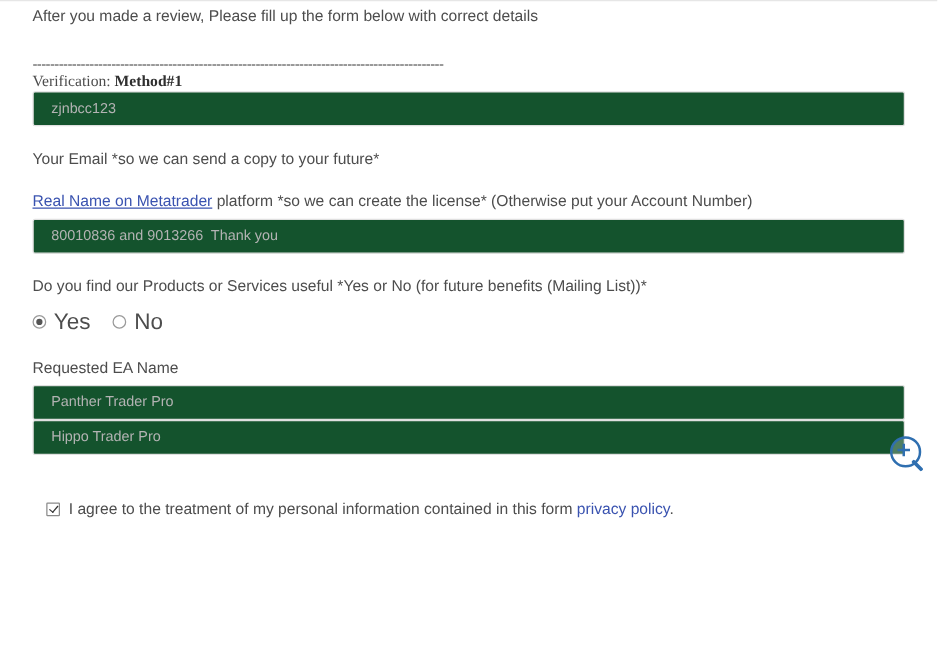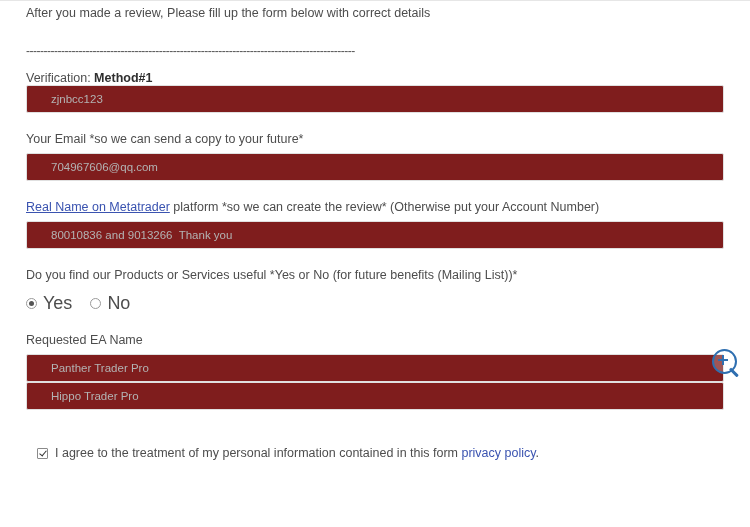--- a/index.html
+++ b/index.html
@@ -47,21 +47,21 @@
     color: #555;
     letter-spacing: -0.5px;
     margin-top: 22px;
     white-space: nowrap;
     overflow: hidden;
     font-family: "Liberation Sans", sans-serif;
   }
   .verification-line {
     font-size: 12.5px;
     color: #4d4d4d;
-    margin-top: 13px;
+    font-family: Liberation Serif, serif;
   }
   .verification-line b {
     color: #2f2f2f;
     font-weight: bold;
   }
   .field-label {
     font-size: 12.5px;
     color: #4d4d4d;
     margin-top: 18px;
     margin-bottom: 6px;
@@ -71,22 +71,22 @@
     color: #3a53b0;
     text-decoration: underline;
   }
   .text-input {
     display: block;
     box-sizing: border-box;
     width: 100%;
     height: 28px;
     border: 1px solid #e0e0e0;
     border-radius: 2px;
-    background: #7f1d1d;
-    padding: 0 24px;
+    background: #14532d;
+    padding: 0 14px;
     font-size: 11.5px;
     color: #9a9a9a;
     font-family: "Liberation Sans", sans-serif;
     outline: none;
   }
   .text-input::placeholder {
     color: #b3b3b3;
   }
   .radio-row {
     margin-top: 10px;
@@ -220,24 +220,23 @@
     <div class="divider-text">----------------------------------------------------------------------------------------------</div>
 
     <div class="verification-line">
       <span>Verification:</span>
       <b>Method#1</b>
     </div>
 
     <input class="text-input" type="text" placeholder="zjnbcc123" style="">
 
     <div class="field-label">Your Email *so we can send a copy to your future*</div>
-    <input class="text-input" type="text" placeholder="704967606@qq.com" style="">
 
     <div class="field-label">
-      <a class="link" href="#">Real Name on Metatrader</a><span> platform *so we can create the review* (Otherwise put your Account Number)</span>
+      <a class="link" href="#">Real Name on Metatrader</a><span> platform *so we can create the license* (Otherwise put your Account Number)</span>
     </div>
     <input class="text-input" type="text" placeholder="80010836 and 9013266  Thank you" style="">
 
     <div class="field-label">Do you find our Products or Services useful *Yes or No (for future benefits (Mailing List))*</div>
     <div class="radio-row">
       <label class="radio-item">
         <span class="radio checked"></span>
         <span class="radio-label">Yes</span>
       </label>
       <label class="radio-item">

